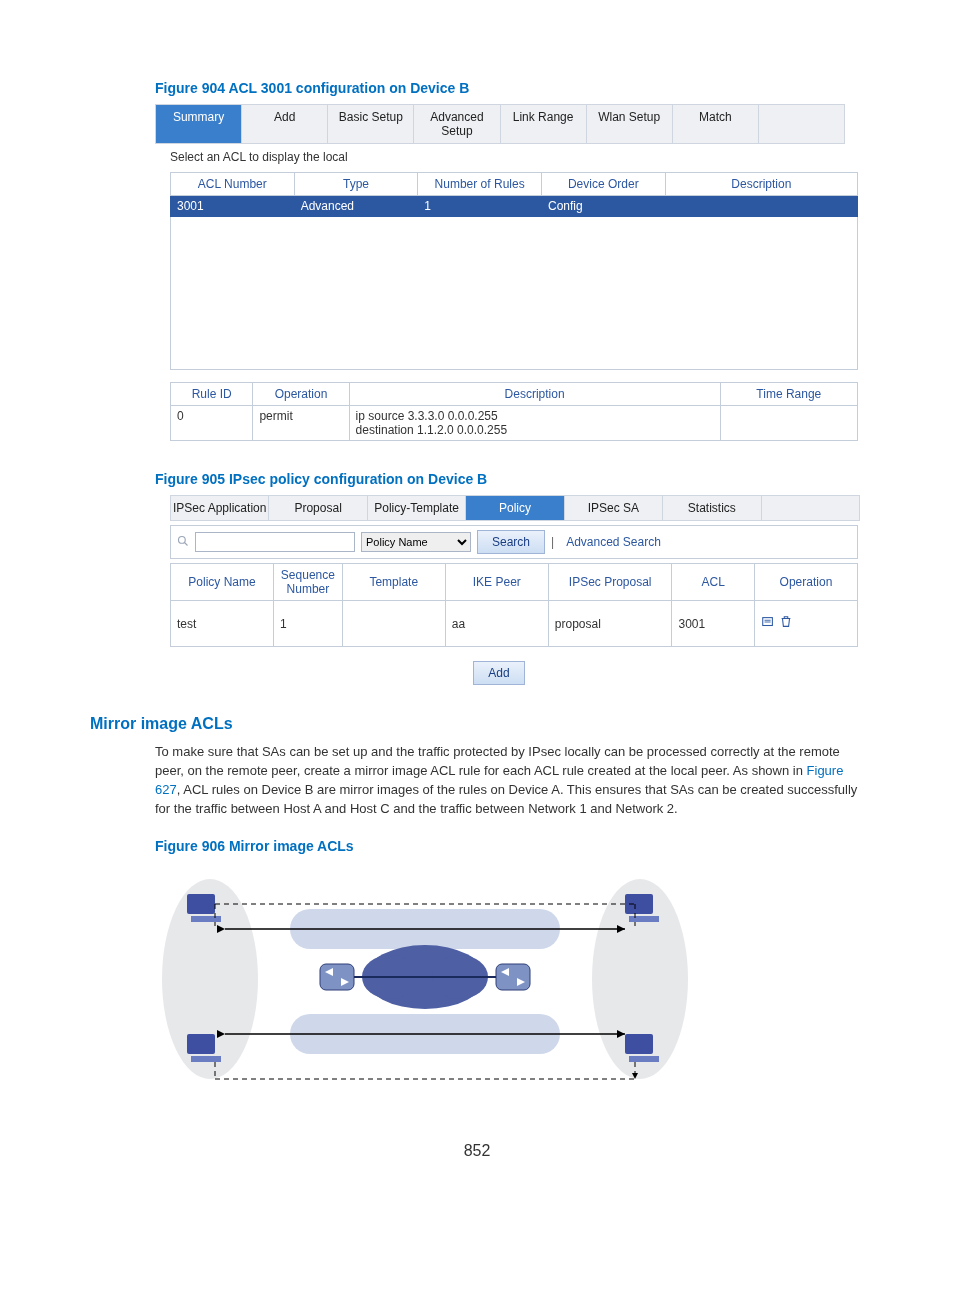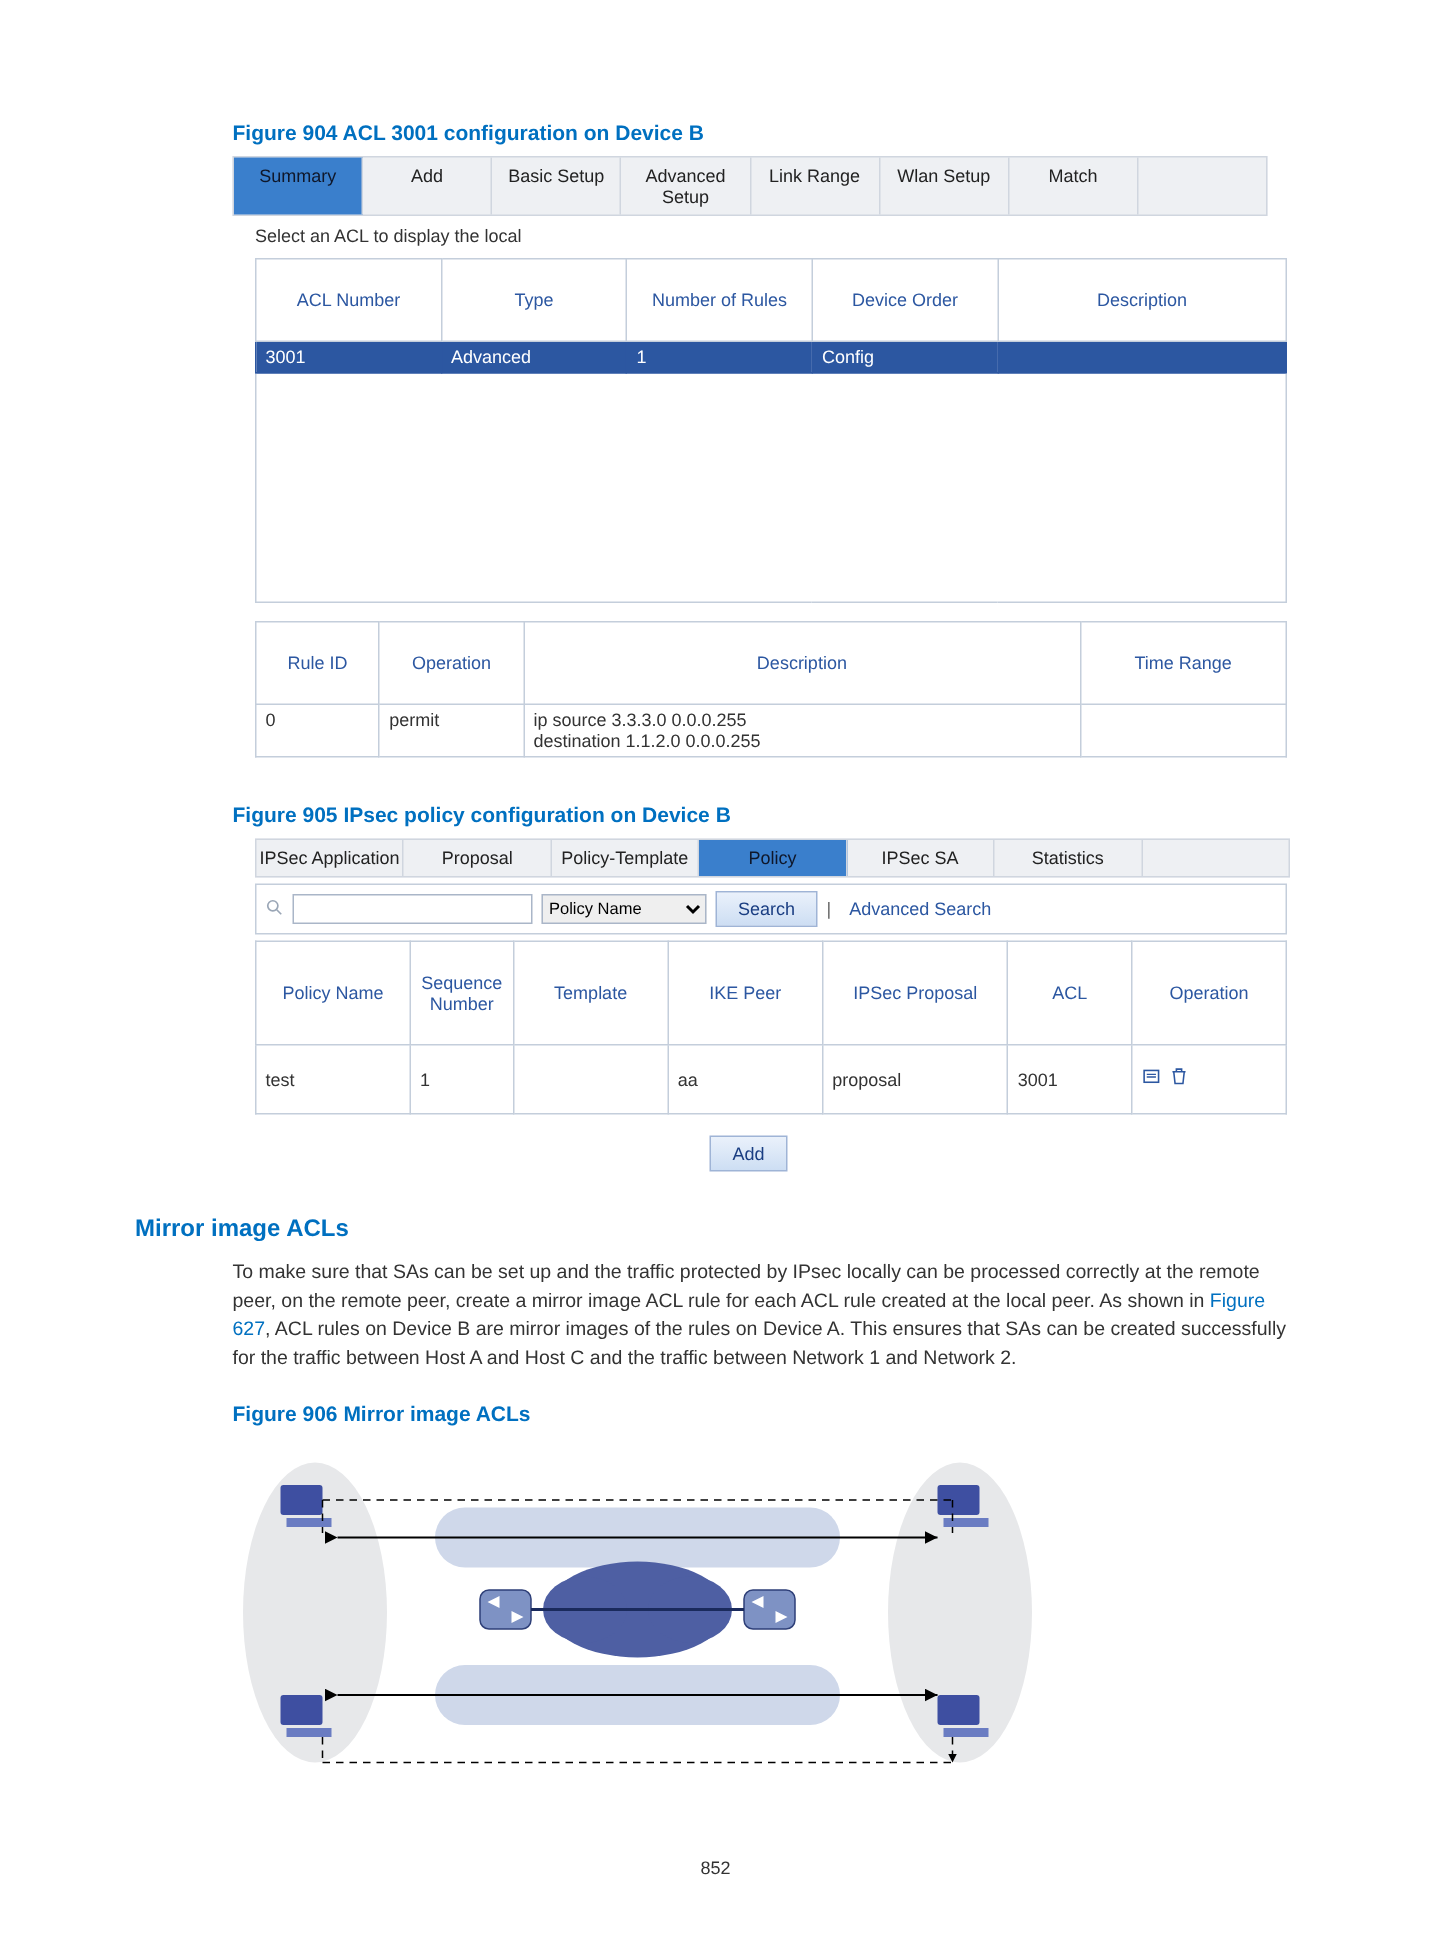--- a/index.html
+++ b/index.html
@@ -22,61 +22,61 @@
     color: #0070c0;
     font-weight: bold;
     font-size: 16px;
     margin: 30px 0 10px 0;
   }
   .body-text {
     margin: 0 0 10px 65px;
     line-height: 1.45;
   }
   .link { color: #0070c0; }
-  .page-num { text-align: center; margin-top: 40px; font-size: 12px; }
+  .page-num { text-align: center; margin-top: 40px; font-size: 16px; }
   
   .tabbar {
     display: flex;
     border: 1px solid #d0d6df;
     margin: 0 0 0 65px;
     width: 688px;
     font-size: 12px;
     background: #eef0f3;
   }
   .tabbar .tab {
     flex: 1 1 0;
     text-align: center;
     padding: 5px 0;
     border-right: 1px solid #d0d6df;
     color: #222;
     cursor: pointer;
   }
   .tabbar .tab:last-child { border-right: none; }
   .tabbar .tab.active {
     background: #3a7fcc;
-    color: #0f172a;
+    color: #ffffff;
   }
   .hint-row {
     margin: 6px 0 8px 80px;
     font-size: 12px;
     color: #333;
   }
   
   .acl-table, .rule-table, .policy-table {
     border-collapse: collapse;
     margin-left: 80px;
     font-size: 12px;
   }
   .acl-table { width: 688px; }
   .acl-table th, .rule-table th, .policy-table th {
     border: 1px solid #c4cedb;
     background: #fff;
     color: #2c57a1;
     font-weight: normal;
-    padding: 20px 6px;
+    padding: 4px 6px;
   }
   .acl-table td.sel {
     background: #2c57a1;
     color: #fff;
     padding: 3px 6px;
     border: 1px solid #2c57a1;
   }
   .acl-body-space {
     height: 150px;
     border: 1px solid #c4cedb;

